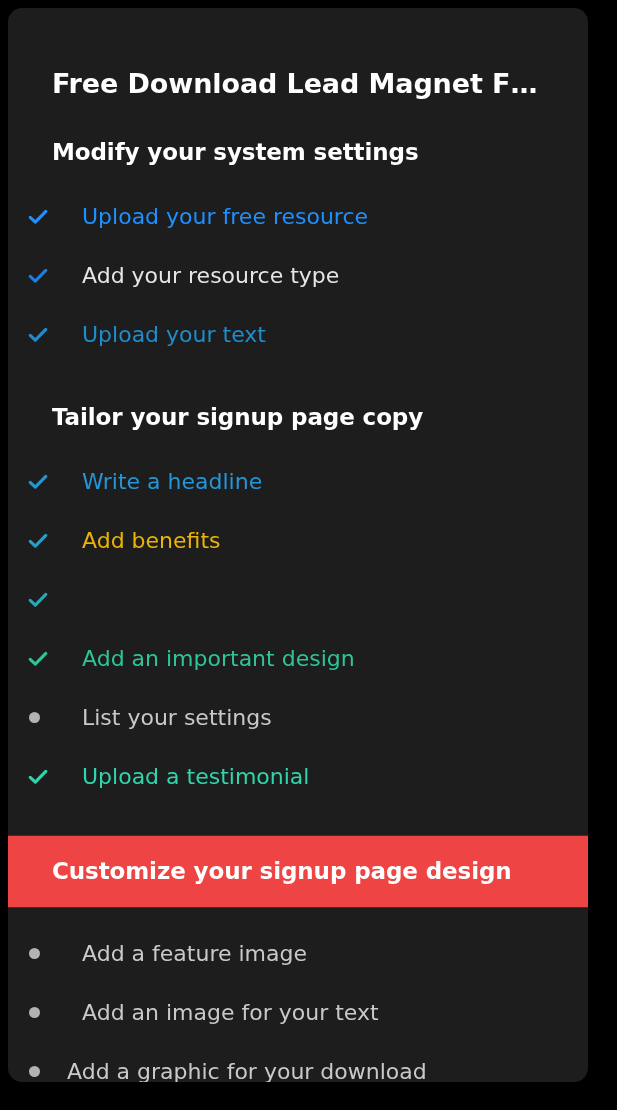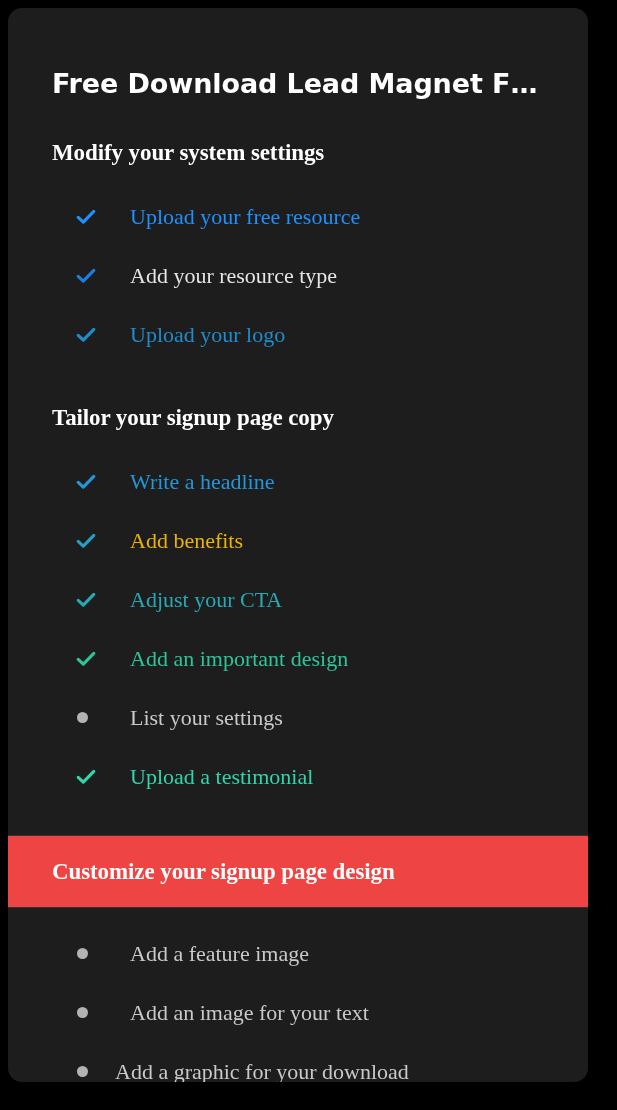--- a/index.html
+++ b/index.html
@@ -32,21 +32,20 @@
     font-size: 27px;
     font-weight: bold;
     color: #ffffff;
     letter-spacing: -0.1px;
     white-space: nowrap;
     overflow: hidden;
   }
 
   .section {
     display: block;
-    font-family: Liberation Serif, serif;
   }
 
   .section-header {
     margin: 0;
     padding: 0 44px;
     font-size: 23px;
     font-weight: bold;
     color: #ffffff;
     letter-spacing: -0.1px;
     line-height: 1;
@@ -68,21 +67,21 @@
 
   .items {
     list-style: none;
     margin: 0;
     padding: 0;
   }
 
   .item {
     display: flex;
     align-items: center;
-    padding: 0 68px;
+    padding: 0 20px;
     height: 59px;
     box-sizing: border-box;
   }
 
   .first-after-plain {
     margin-top: 23px;
   }
 
   .first-after-highlight {
     margin-top: 16px;
@@ -139,21 +138,21 @@
               </svg>
             </span>
             <span class="item-label" style="color: #e5e5e5;">Add your resource type</span>
           </li>
           <li class="item">
             <span class="marker">
               <svg width="20" height="20" viewBox="0 0 20 20">
                 <path d="M2.2 10.4 L7.3 15.2 L17.8 4.4" fill="none" stroke="#1f8ccc" stroke-width="3.1" stroke-linecap="round" stroke-linejoin="round"></path>
               </svg>
             </span>
-            <span class="item-label" style="color: rgb(31, 140, 204);">Upload your logo</span>
+            <span class="item-label" style="color: rgb(31, 140, 204);">Upload your text</span>
           </li>
         </ul>
       </div>
       <div class="section">
         <h2 class="section-header plain">Tailor your signup page copy</h2>
         <ul class="items">
           <li class="item first-after-plain">
             <span class="marker">
               <svg width="20" height="20" viewBox="0 0 20 20">
                 <path d="M2.2 10.4 L7.3 15.2 L17.8 4.4" fill="none" stroke="#2496d8" stroke-width="3.1" stroke-linecap="round" stroke-linejoin="round"></path>
@@ -168,21 +167,20 @@
               </svg>
             </span>
             <span class="item-label" style="color: #eab308;">Add benefits</span>
           </li>
           <li class="item">
             <span class="marker">
               <svg width="20" height="20" viewBox="0 0 20 20">
                 <path d="M2.2 10.4 L7.3 15.2 L17.8 4.4" fill="none" stroke="#27a9b5" stroke-width="3.1" stroke-linecap="round" stroke-linejoin="round"></path>
               </svg>
             </span>
-            <span class="item-label" style="color: rgb(39, 169, 181);">Adjust your CTA</span>
           </li>
           <li class="item">
             <span class="marker">
               <svg width="20" height="20" viewBox="0 0 20 20">
                 <path d="M2.2 10.4 L7.3 15.2 L17.8 4.4" fill="none" stroke="#2ec499" stroke-width="3.1" stroke-linecap="round" stroke-linejoin="round"></path>
               </svg>
             </span>
             <span class="item-label" style="color: rgb(46, 196, 153);">Add an important design</span>
           </li>
           <li class="item">

